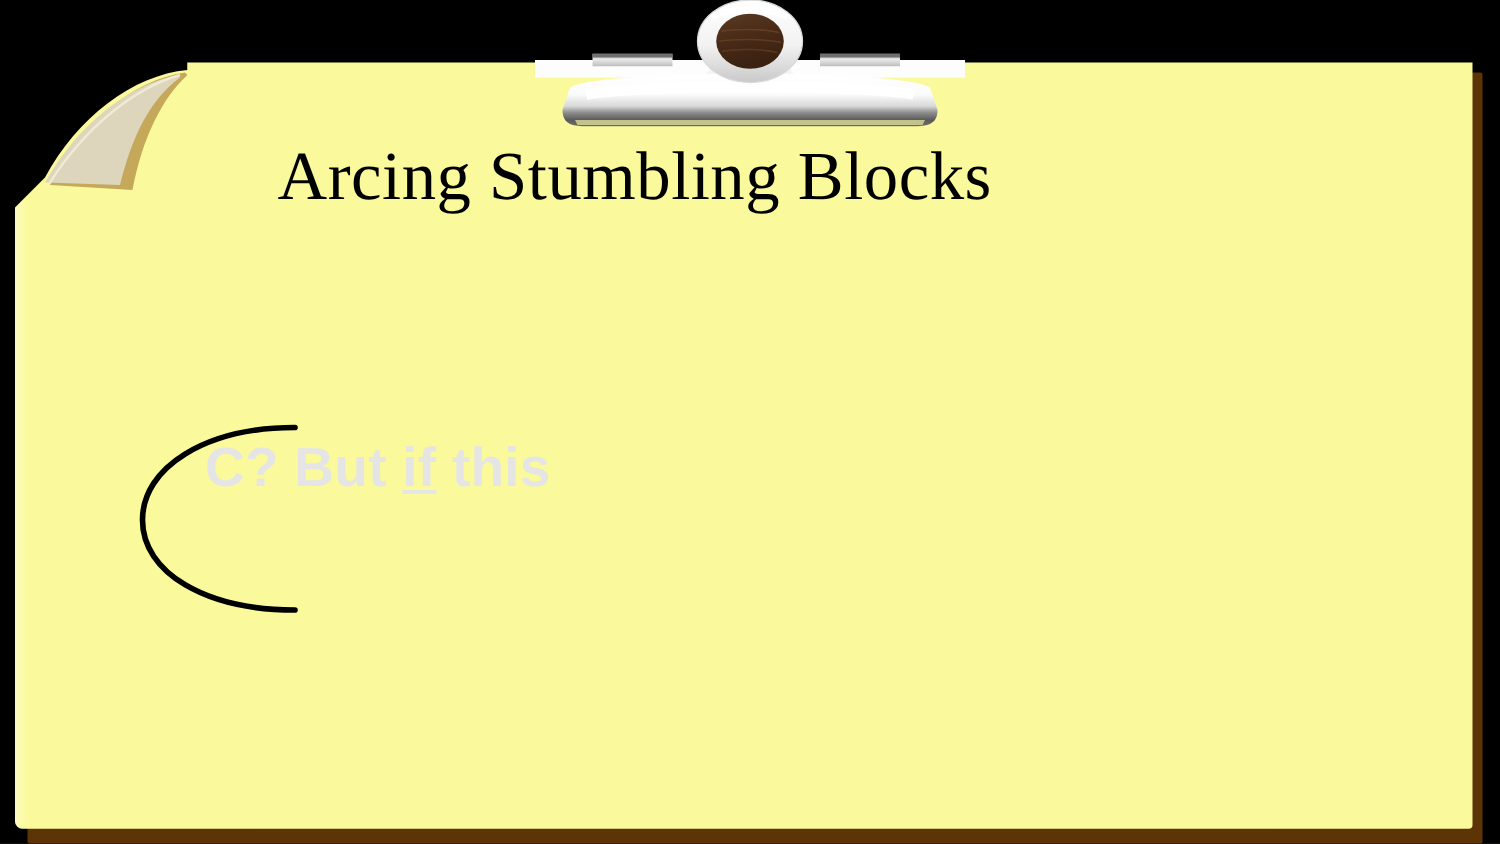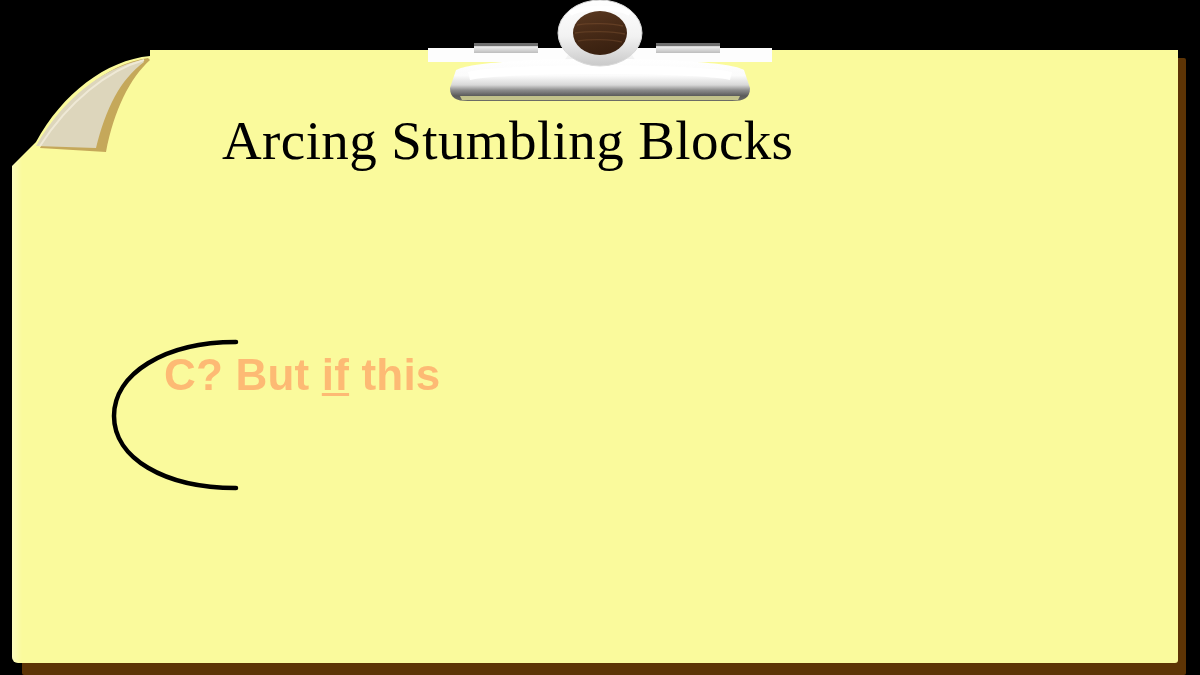--- a/index.html
+++ b/index.html
@@ -87,21 +87,21 @@
     left:0; top:0;
     width:140px; height:160px;
     pointer-events:none;
   }
   .body-line {
     position:absolute;
     left:56px;
     font-family:"Liberation Sans", sans-serif;
     font-size:44px;
     font-weight:700;
-    color:#fdba74;
+    color:#e5e5e5;
     white-space:nowrap;
     letter-spacing:.2px;
   }
   #line-1 { top:14px; }
   #line-2 { top:90px; }
   .u { text-decoration:underline; text-decoration-thickness:3px; text-underline-offset:3px; }
   .sp { display:inline-block; width:12px; }
 </style>
 </head>
 <body>

